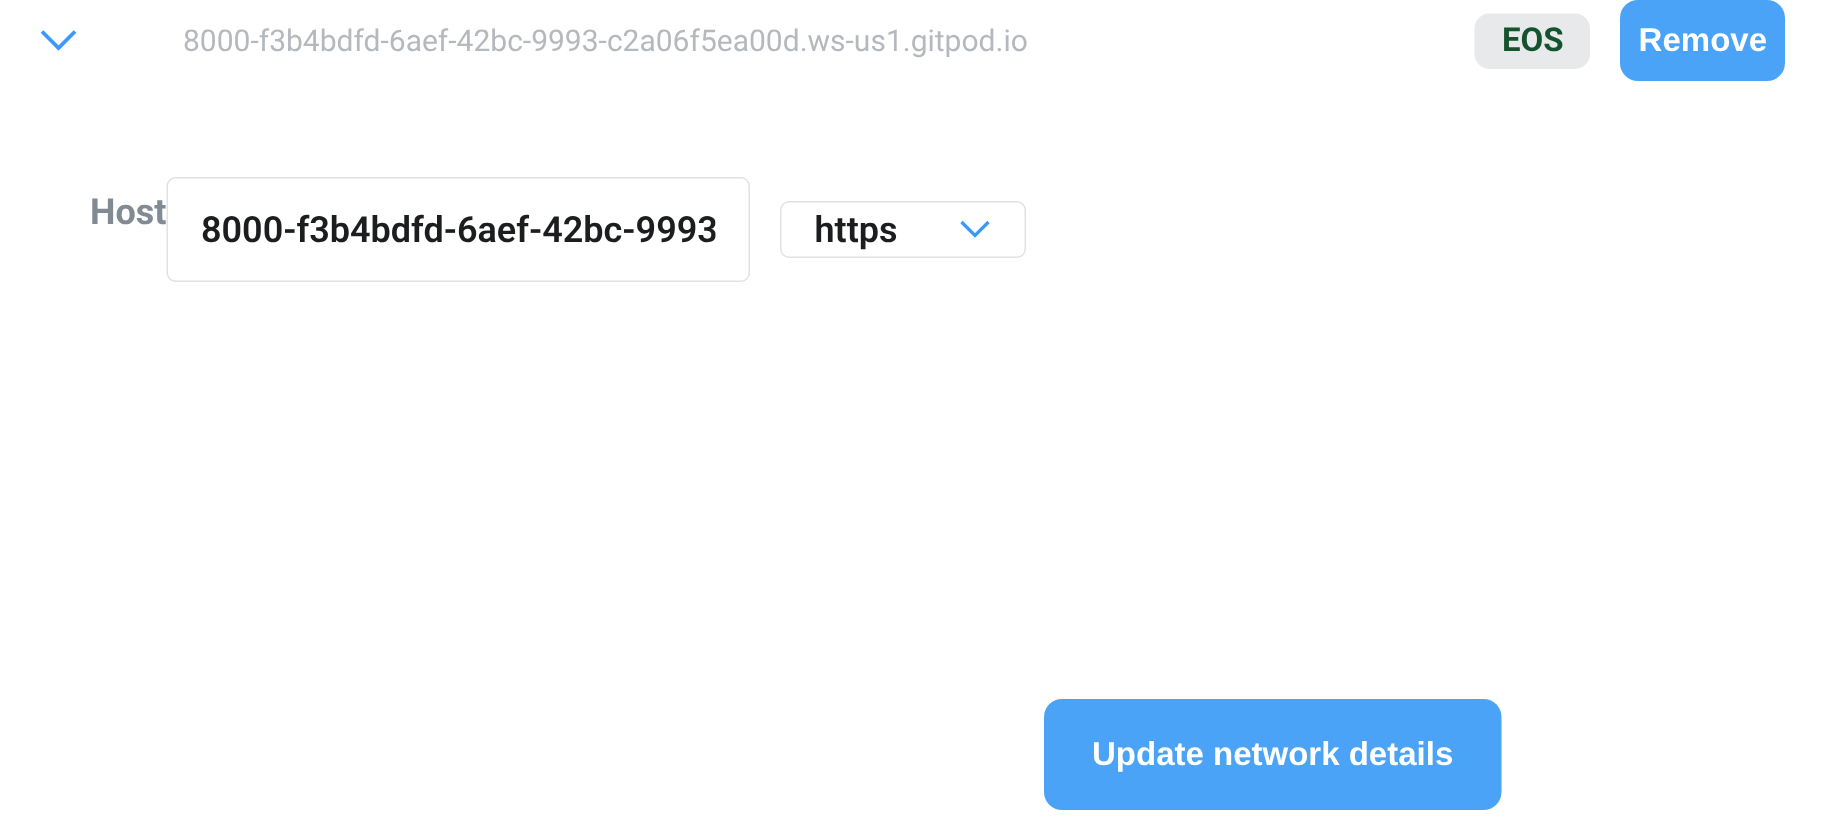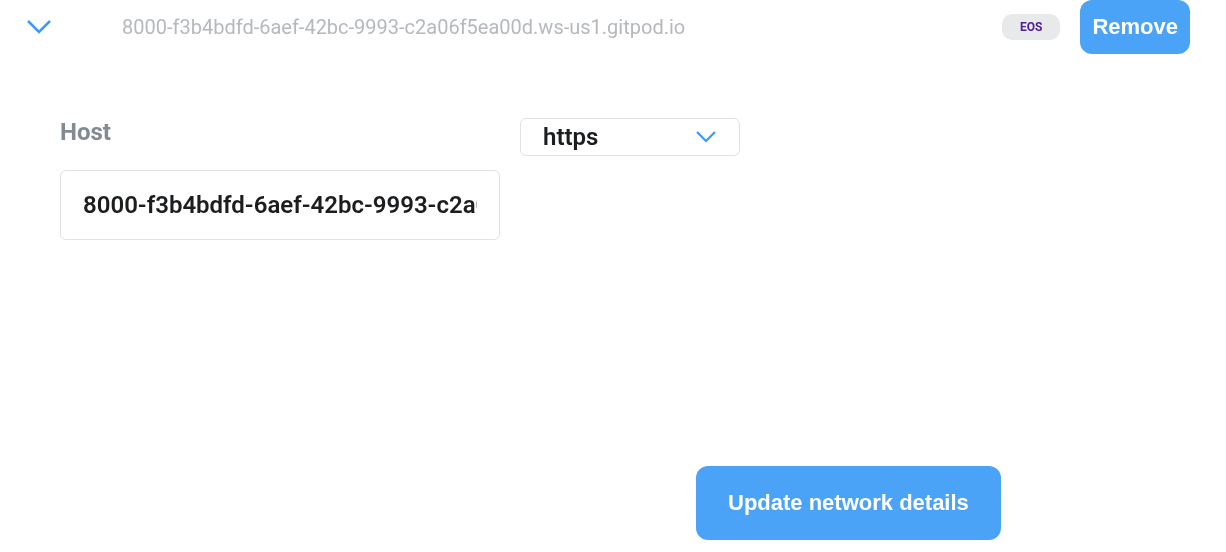--- a/index.html
+++ b/index.html
@@ -37,23 +37,23 @@
       fill: none;
     }
     .network-url {
       color: #b5b9bd;
       font-size: 20px;
       font-weight: 400;
       flex: 1;
     }
     .eos-badge {
       background: #e7e9eb;
-      color: #4c1d95;
-      font-weight: 700;
-      font-size: 12px;
+      color: #14532d;
+      font-weight: 700;
+      font-size: 22px;
       border-radius: 10px;
       padding: 6px 18px;
       margin-right: 20px;
     }
     .remove-btn {
       background: #4ba3f8;
       color: #ffffff;
       font-weight: 700;
       font-size: 22px;
       border: none;
@@ -67,21 +67,22 @@
       left: 60px;
       right: 246px;
     }
     .field-row {
       display: flex;
       gap: 20px;
       margin-bottom: 30px;
     }
     .field-group {
       display: flex;
-      flex-direction: column;
+      flex-direction: row;
+      align-items: center;
     }
     .field-host {
       flex: 0 0 440px;
     }
     .field-protocol {
       flex: 0 0 220px;
     }
     .field-port {
       flex: 0 0 220px;
     }

